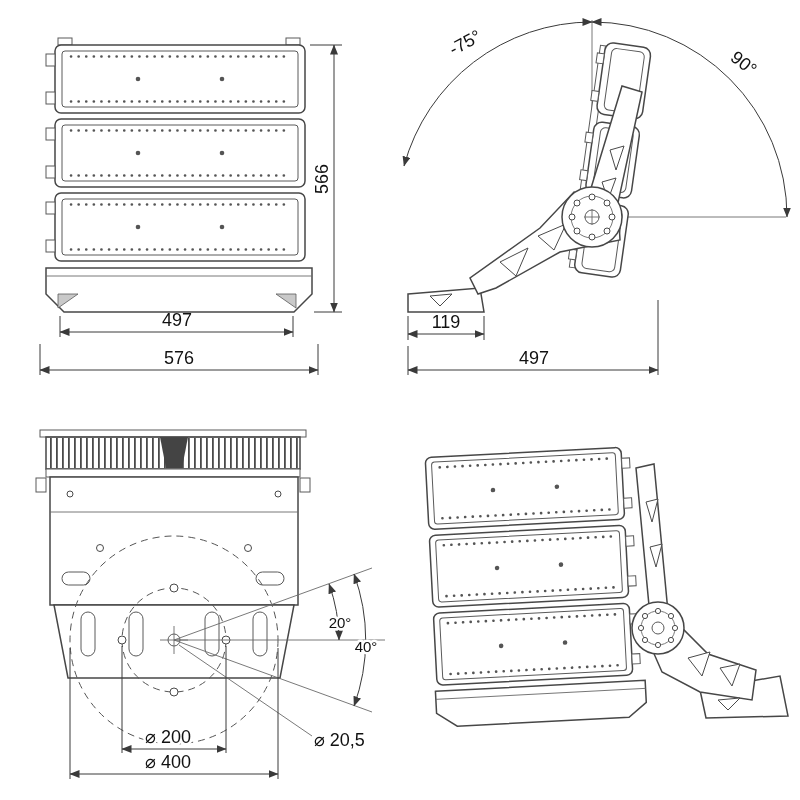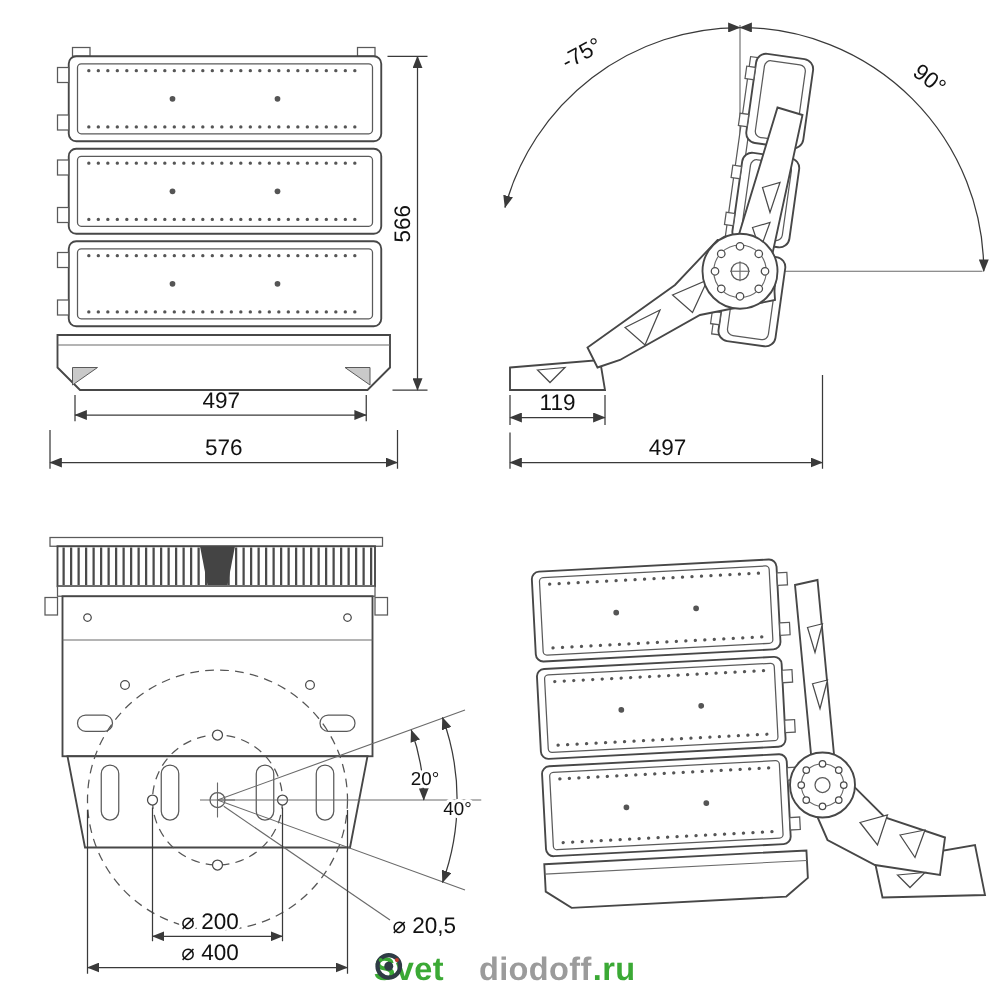--- a/index.html
+++ b/index.html
@@ -222,27 +222,14 @@
         <circle cx="658" cy="611" r="2.6" class="hole"></circle>
     <circle cx="671" cy="616" r="2.6" class="hole"></circle>
         <circle cx="675" cy="628" r="2.6" class="hole"></circle>
     <circle cx="671" cy="640" r="2.6" class="hole"></circle>
         <circle cx="658" cy="645" r="2.6" class="hole"></circle>
     <circle cx="645" cy="640" r="2.6" class="hole"></circle>
         <circle cx="641" cy="628" r="2.6" class="hole"></circle>
   </g>
 </svg>
 
-<div class="watermark">
-  <span class="wm-green">Svet</span>
-  <span class="wm-icon">
-    <svg width="24" height="24" viewBox="0 0 24 24">
-      <circle cx="12" cy="13" r="9" fill="none" stroke="#2F3B45" stroke-width="3.4"></circle>
-      <circle cx="12" cy="13" r="3.6" fill="#2F3B45"></circle>
-      <circle cx="5.5" cy="8" r="1.6" fill="#3BA935"></circle>
-      <circle cx="18.5" cy="8" r="1.6" fill="#C0392B"></circle>
-    </svg>
-  </span>
-  <span class="wm-gray">diodoff</span>
-  <span class="wm-green">.ru</span>
+
 </div>
 
-</div>
-
 </body></html>

